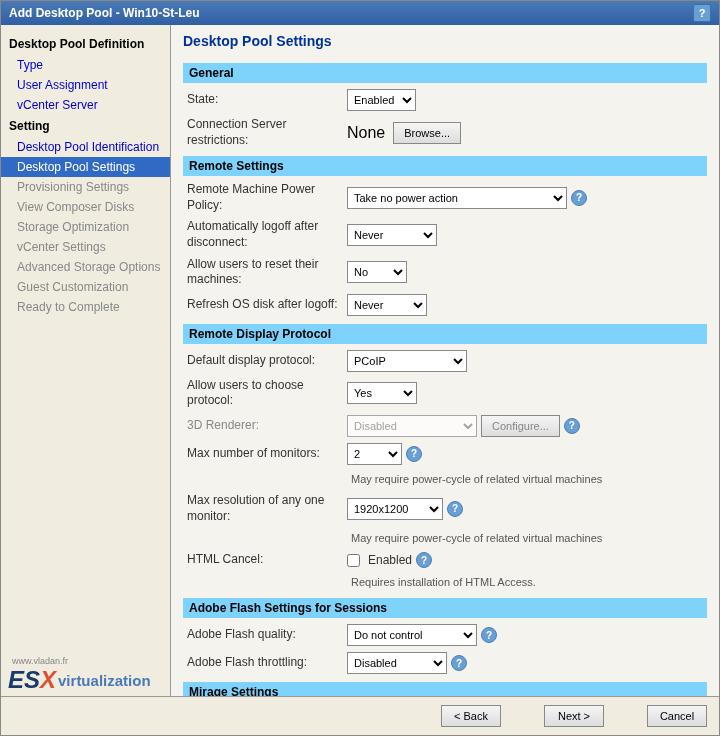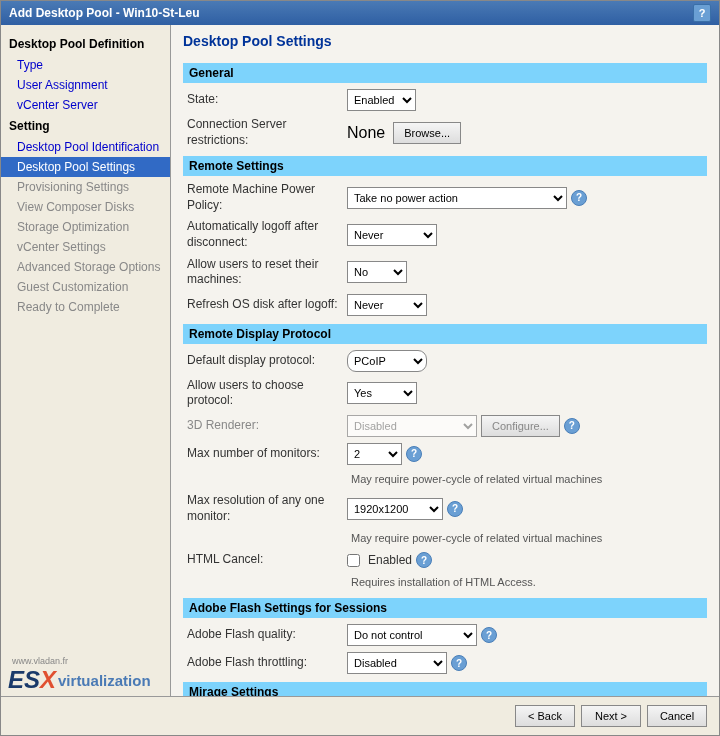--- a/index.html
+++ b/index.html
@@ -168,20 +168,21 @@
       justify-content: flex-end;
       align-items: center;
       padding: 8px 12px;
       gap: 6px;
       border-top: 1px solid #999;
       background: #f0ece0;
       flex-shrink: 0;
     }
     .footer .btn {
       min-width: 60px;
+      margin-left: 37px;
     }
     .logo-url {
       font-size: 9px;
       color: #888;
     }
     .checkbox-label {
       font-size: 12px;
       color: #333;
     }
   </style>
@@ -291,21 +292,21 @@
             <option>Every</option>
           </select>
         </div>
       </div>
 
       <div class="section-header">Remote Display Protocol</div>
 
       <div class="form-row">
         <div class="form-label">Default display protocol:</div>
         <div class="form-control-area">
-          <select style="width:80px;border-radius:9px;">
+          <select style="width:120px;">
             <option>PCoIP</option>
             <option>RDP</option>
             <option>BLAST</option>
           </select>
         </div>
       </div>
 
       <div class="form-row">
         <div class="form-label">Allow users to choose protocol:</div>
         <div class="form-control-area">

